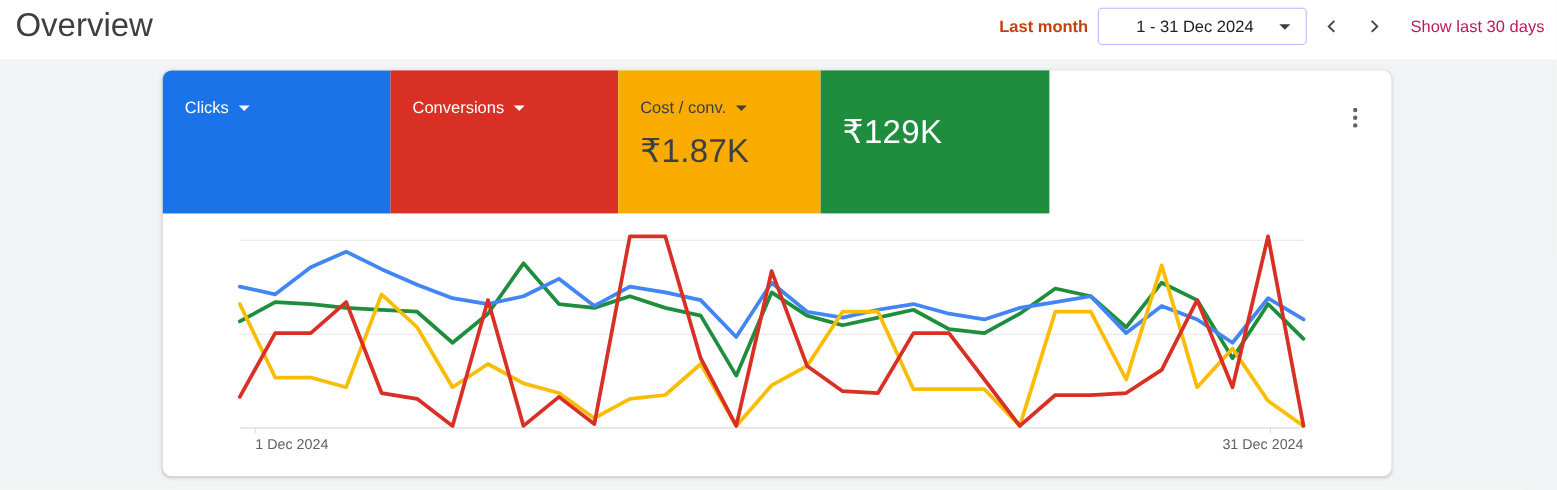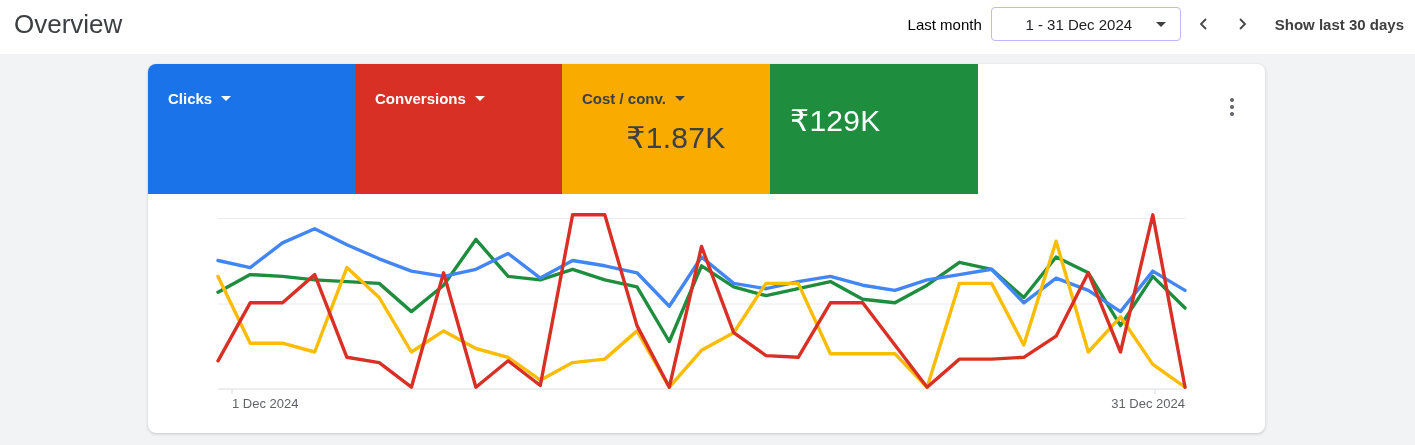--- a/index.html
+++ b/index.html
@@ -1,40 +1,40 @@
 <!DOCTYPE html>
 <html><head>
 <meta charset="utf-8">
 <style>
   * { margin:0; padding:0; box-sizing:border-box; }
   html,body { width:1415px; height:445px; overflow:hidden;
     font-family:"Liberation Sans","DejaVu Sans",sans-serif; background:#f1f3f4; }
   .topbar { position:absolute; top:0; left:0; width:1415px; height:54px;
     background:#ffffff; display:flex; align-items:center; padding:0 11px 6px 14px; }
-  .page-title { font-size:26px; color:#3c4043; font-weight:400; }
+  .page-title { font-size:30px; color:#3c4043; font-weight:400; }
   .topbar-right { margin-left:auto; display:flex; align-items:center; }
-  .range-label { font-size:15px; color:#000000; margin-right:9px; }
+  .range-label { font-size:15px; color:#c2410c; margin-right:9px;font-weight:bold; }
   .date-select { width:190px; height:34px; border:1px solid #c4b5fd; border-radius:4px;
     background:#fff; display:flex; align-items:center; padding:0 14px 0 18px; cursor:pointer; }
   .date-select-value { font-size:15px; color:#202124; flex:1; text-align:center; }
   .caret { width:0; height:0; border-left:5px solid transparent; border-right:5px solid transparent;
     border-top:5.5px solid currentColor; display:inline-block; }
   .date-caret { color:#3c4043; margin-left:8px; }
   .nav-btn { width:30px; height:30px; display:flex; align-items:center; justify-content:center;
     cursor:pointer; margin-left:8px; }
   .nav-btn:first-of-type { margin-left:14px; }
-  .show-link { font-size:15px; color:#404040; margin-left:18px; cursor:pointer; text-decoration:none;font-weight:bold; }
+  .show-link { font-size:15px; color:#be185d; margin-left:18px; cursor:pointer; text-decoration:none; }
   .card { position:absolute; left:148px; top:64px; width:1117px; height:369px;
     background:#ffffff; border-radius:8px; box-shadow:0 1px 3px rgba(60,64,67,.25); }
   .tiles { position:absolute; left:0; top:0; height:130px; display:flex; }
   .metric-tile { width:207px; height:130px; padding:26px 0 0 20px; cursor:pointer; }
   .metric-tile:first-child { border-top-left-radius:8px; }
-  .metric-tile:nth-child(3) { width:208px;text-align:center; }
+  .metric-tile:nth-child(3) { width:184px; }
   .metric-tile:nth-child(4) { width:208px; }
-  .tile-label-row { display:flex; align-items:center; font-size:15px; font-weight:700; }
+  .tile-label-row { display:flex; align-items:center; font-size:15px; font-weight:400; }
   .tile-caret { margin-left:9px; }
   .tile-value { font-size:30px; font-weight:400; margin-top:13px; letter-spacing:.3px; }
   .kebab { position:absolute; left:1072px; top:28px; width:24px; height:30px; display:flex;
     flex-direction:column; align-items:center; justify-content:center; gap:3px; cursor:pointer; }
   .kebab i { width:4px; height:4px; border-radius:50%; background:#5f6368; }
   .chart-wrap { position:absolute; left:0; top:140px; width:1100px; height:220px; }
   svg text { font-family:"Liberation Sans","DejaVu Sans",sans-serif; font-size:13px; fill:#5f6368; }
 </style>
 </head>
 <body>

